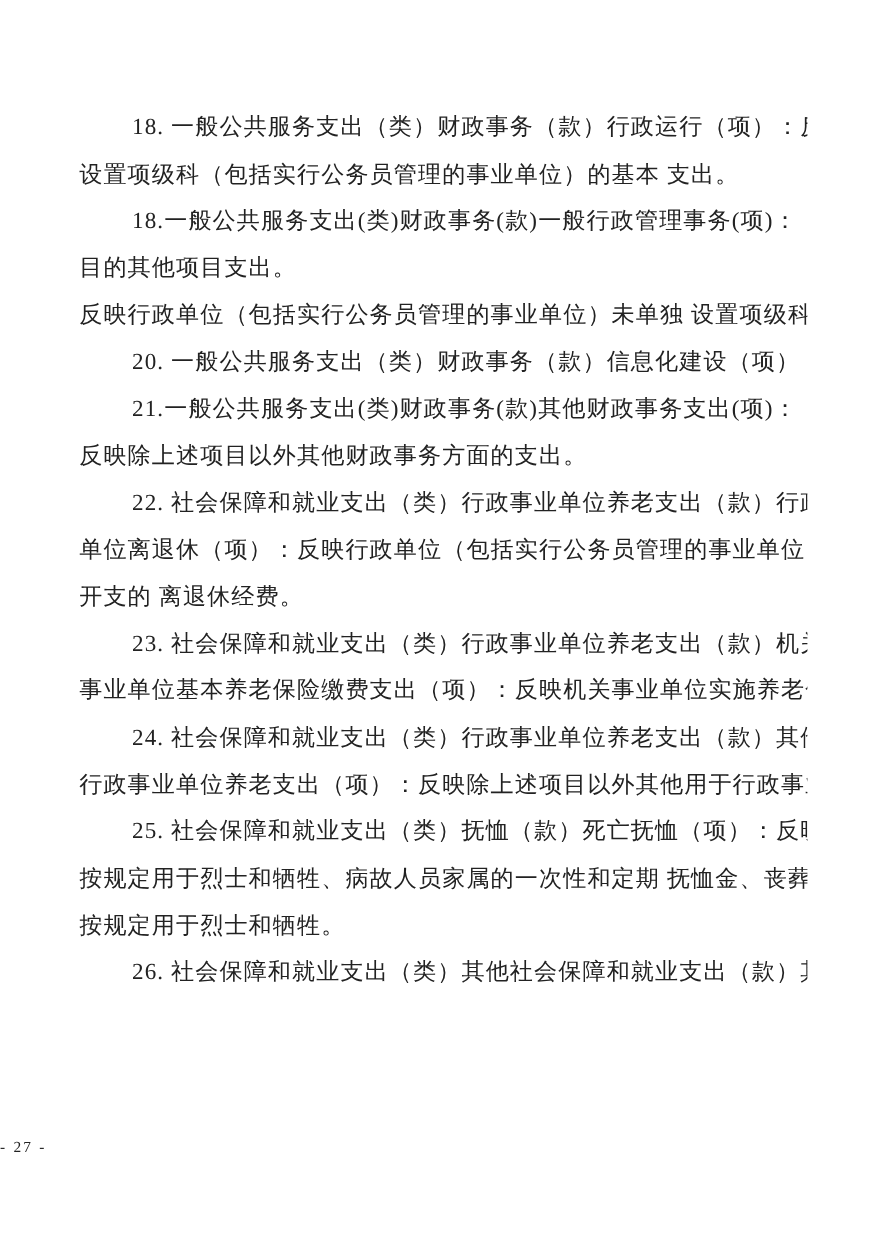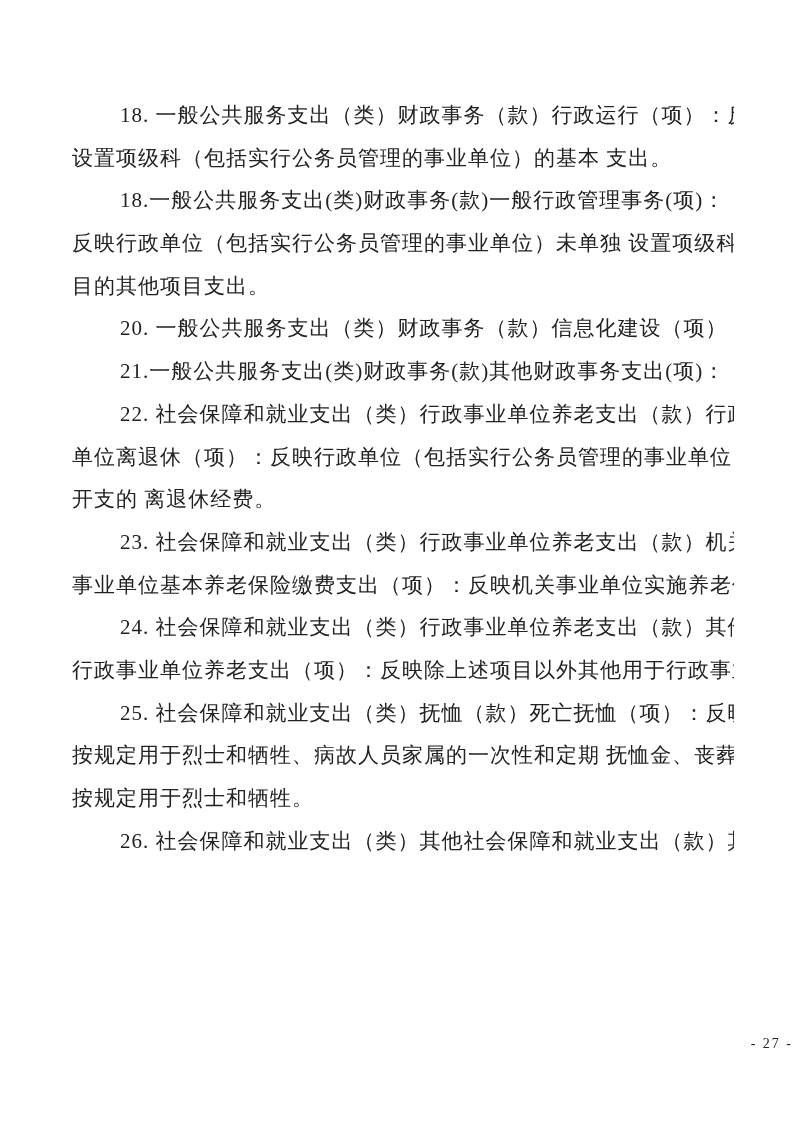--- a/index.html
+++ b/index.html
@@ -32,39 +32,40 @@
     color: #222222;
   }
   .line.first-line {
     text-indent: 48px;
   }
   .page-number {
     position: absolute;
     top: 1036px;
     left: 0;
     right: 0;
-    text-align: right;
+    text-align: left;
     font-size: 14px;
     letter-spacing: 2px;
     color: #222222;
     font-family: "Liberation Serif", "DejaVu Serif", serif;
   }
 </style>
 </head>
 <body>
 
 <div class="page">
   <div class="doc-body" id="doc-body">
       <div class="line first-line">18. 一般公共服务支出（类）财政事务（款）行政运行（项）：反</div>
       <div class="line">设置项级科（包括实行公务员管理的事业单位）的基本 支出。</div>
       <div class="line first-line">18.一般公共服务支出(类)财政事务(款)一般行政管理事务(项)：</div>
+      <div class="line">目的其他项目支出。</div>
       <div class="line">反映行政单位（包括实行公务员管理的事业单位）未单独 设置项级科</div>
-      <div class="line">目的其他项目支出。</div>
       <div class="line first-line">20. 一般公共服务支出（类）财政事务（款）信息化建设（项）：</div>
       <div class="line first-line">21.一般公共服务支出(类)财政事务(款)其他财政事务支出(项)：</div>
+      <div class="line">反映除上述项目以外其他财政事务方面的支出。</div>
       <div class="line first-line">22. 社会保障和就业支出（类）行政事业单位养老支出（款）行政</div>
       <div class="line">单位离退休（项）：反映行政单位（包括实行公务员管理的事业单位）</div>
       <div class="line">开支的 离退休经费。</div>
       <div class="line first-line">23. 社会保障和就业支出（类）行政事业单位养老支出（款）机关</div>
       <div class="line">事业单位基本养老保险缴费支出（项）：反映机关事业单位实施养老保</div>
       <div class="line first-line">24. 社会保障和就业支出（类）行政事业单位养老支出（款）其他</div>
       <div class="line">行政事业单位养老支出（项）：反映除上述项目以外其他用于行政事业</div>
       <div class="line first-line">25. 社会保障和就业支出（类）抚恤（款）死亡抚恤（项）：反映</div>
       <div class="line">按规定用于烈士和牺牲、病故人员家属的一次性和定期 抚恤金、丧葬补</div>
       <div class="line">按规定用于烈士和牺牲。</div>

